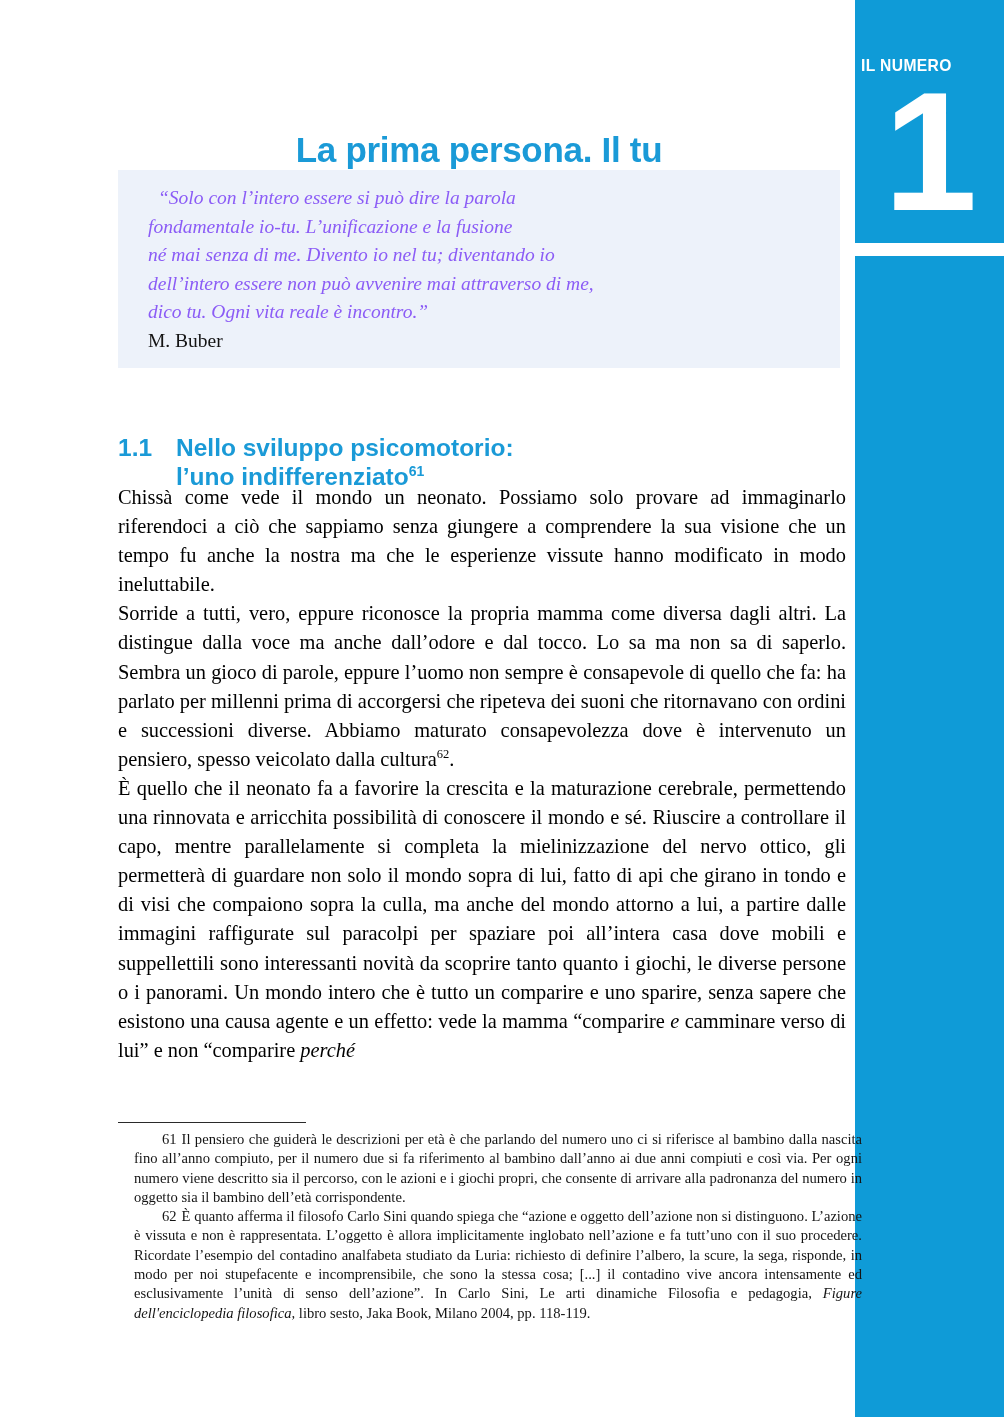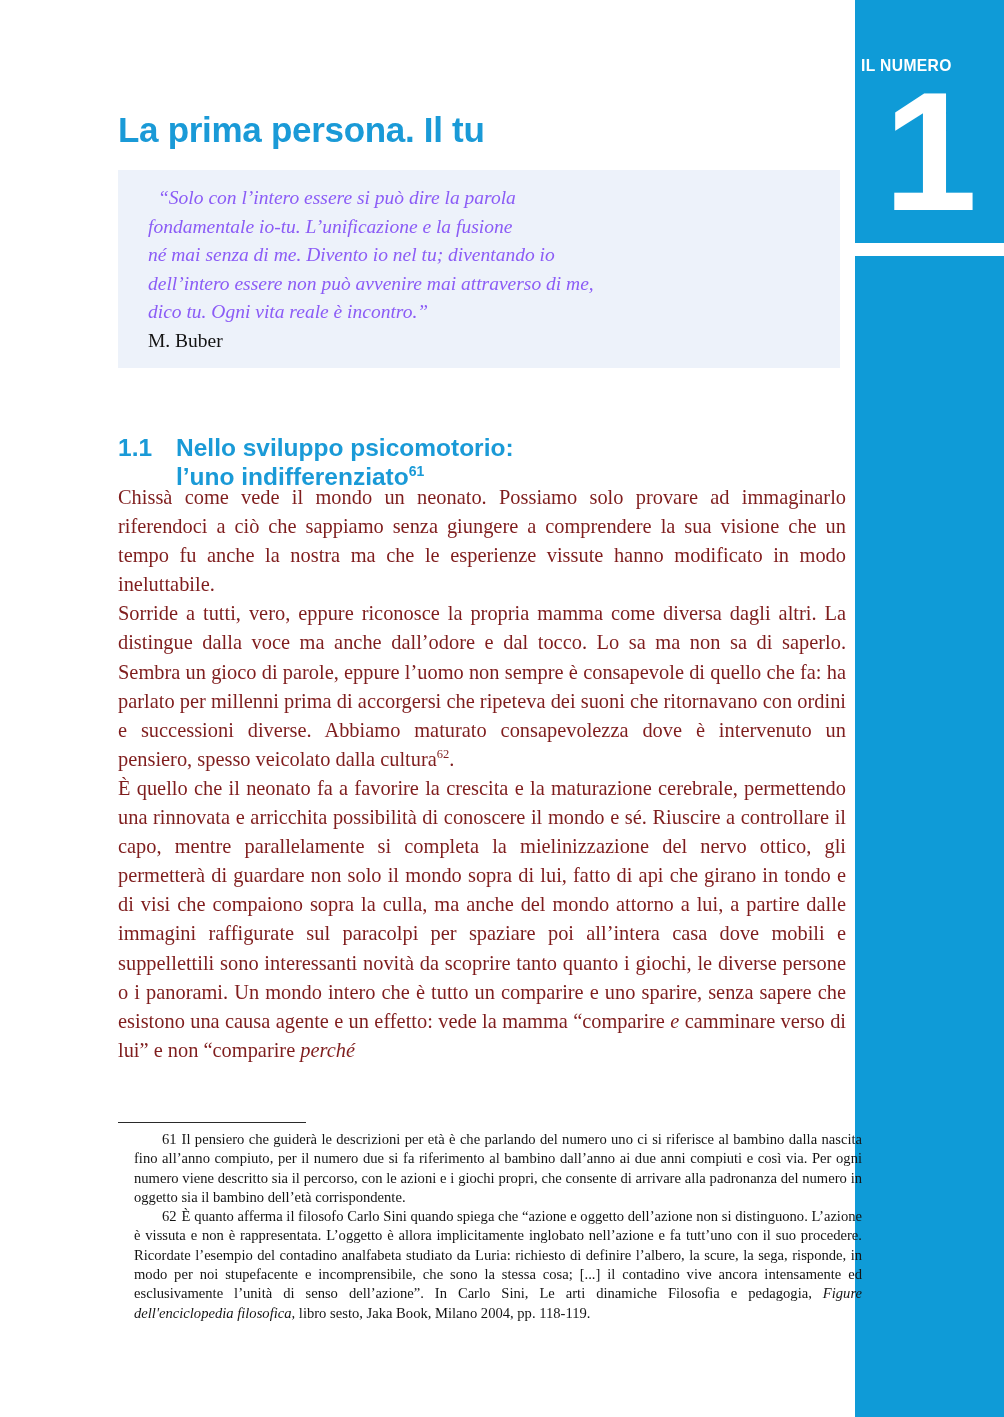--- a/index.html
+++ b/index.html
@@ -72,28 +72,29 @@
   .content {
     position: absolute;
     left: 118px;
     top: 0;
     width: 722px;
   }
 
   .page-title {
     position: absolute;
     left: 0;
-    top: 88px;
+    top: 108px;
     width: 722px;
     color: #1a9ad7;
     font-family: "Liberation Sans", sans-serif;
     font-weight: bold;
     font-size: 35px;
     line-height: 1.1;
     letter-spacing: -0.3px;
+    text-align: center;
   }
 
   
   .quote-box {
     position: absolute;
     left: 0;
     top: 170px;
     width: 722px;
     height: 198px;
     background: #edf2fa;
@@ -150,21 +151,21 @@
   
   .body-text {
     position: absolute;
     left: 0;
     top: 483px;
     width: 728px;
     font-family: "Liberation Serif", serif;
     font-size: 20.4px;
     line-height: 29.1px;
     text-align: justify;
-    color: #7f1d1d;
+    color: #000000;
   }
   .body-text p {
     margin: 0;
     text-indent: 0;
   }
   .body-text p sup {
     font-size: 12.5px;
     vertical-align: super;
     line-height: 0;
   }

